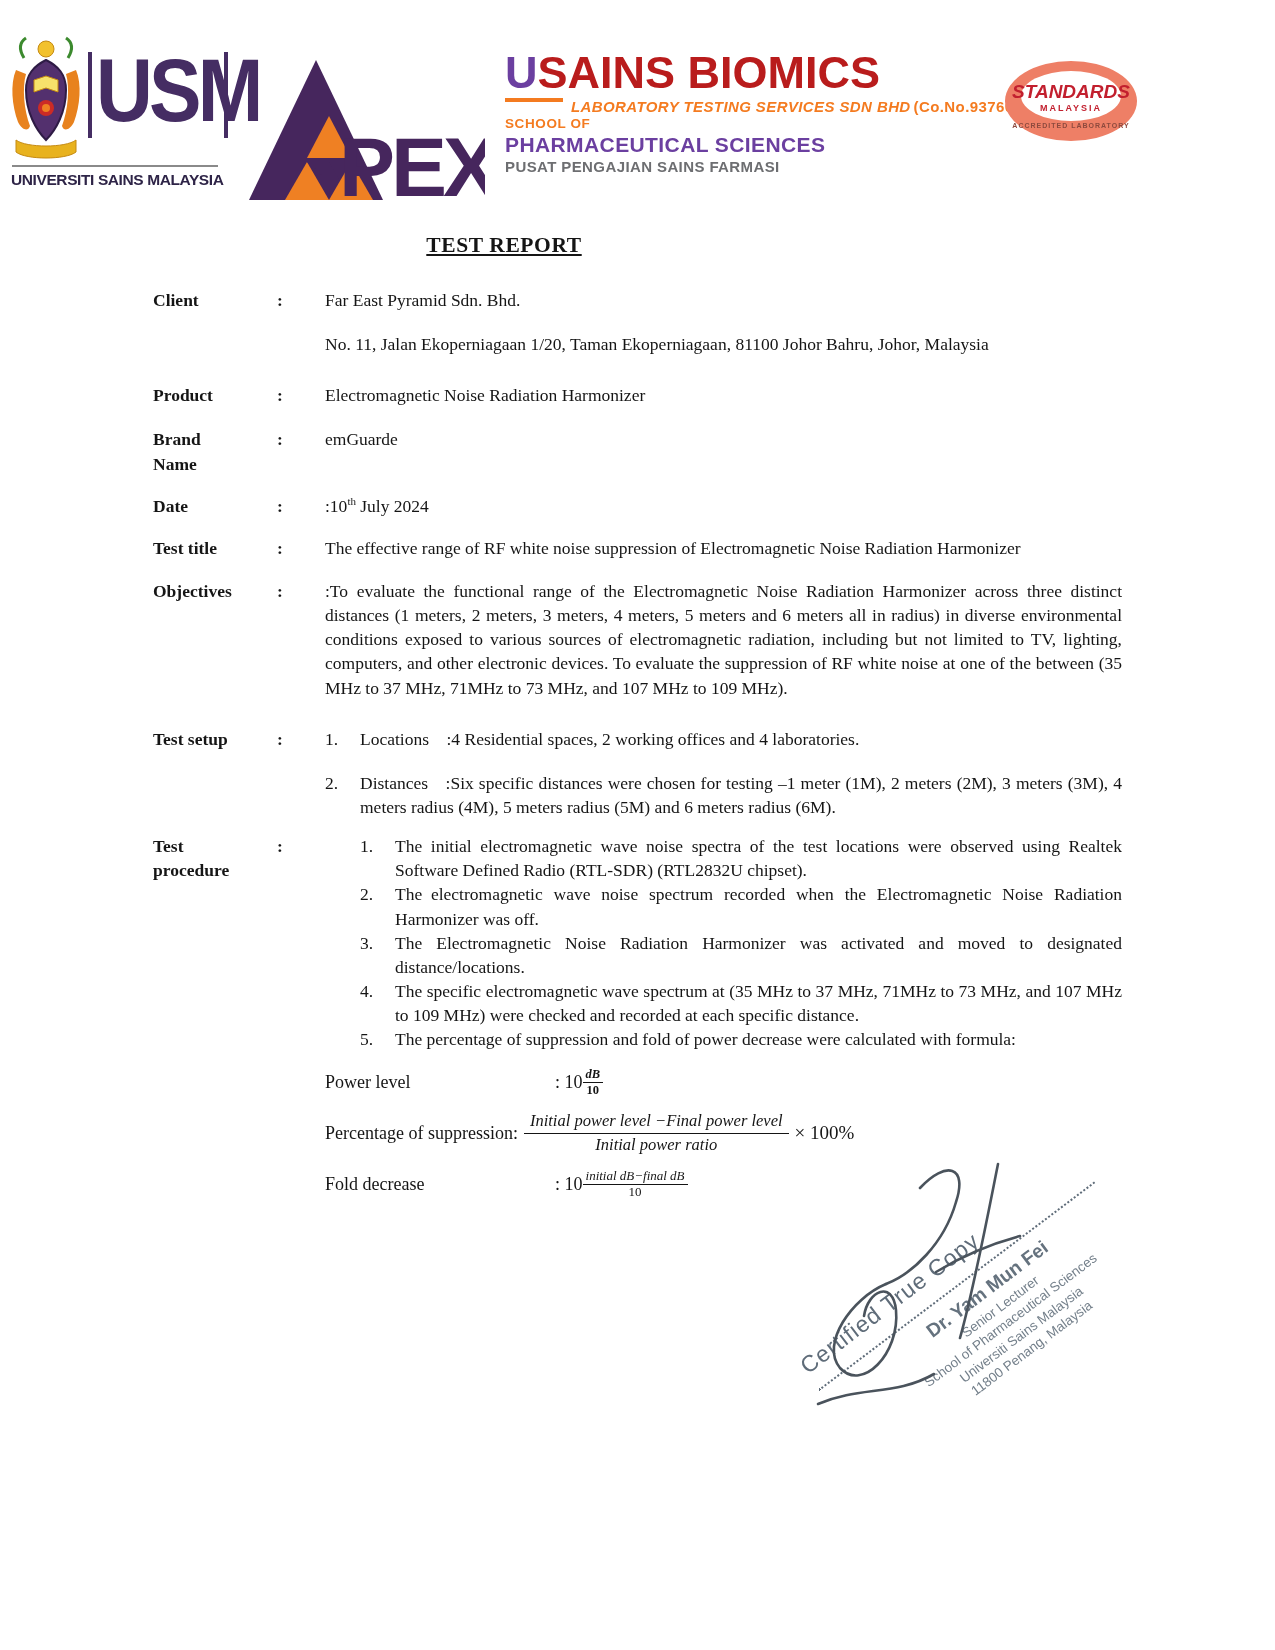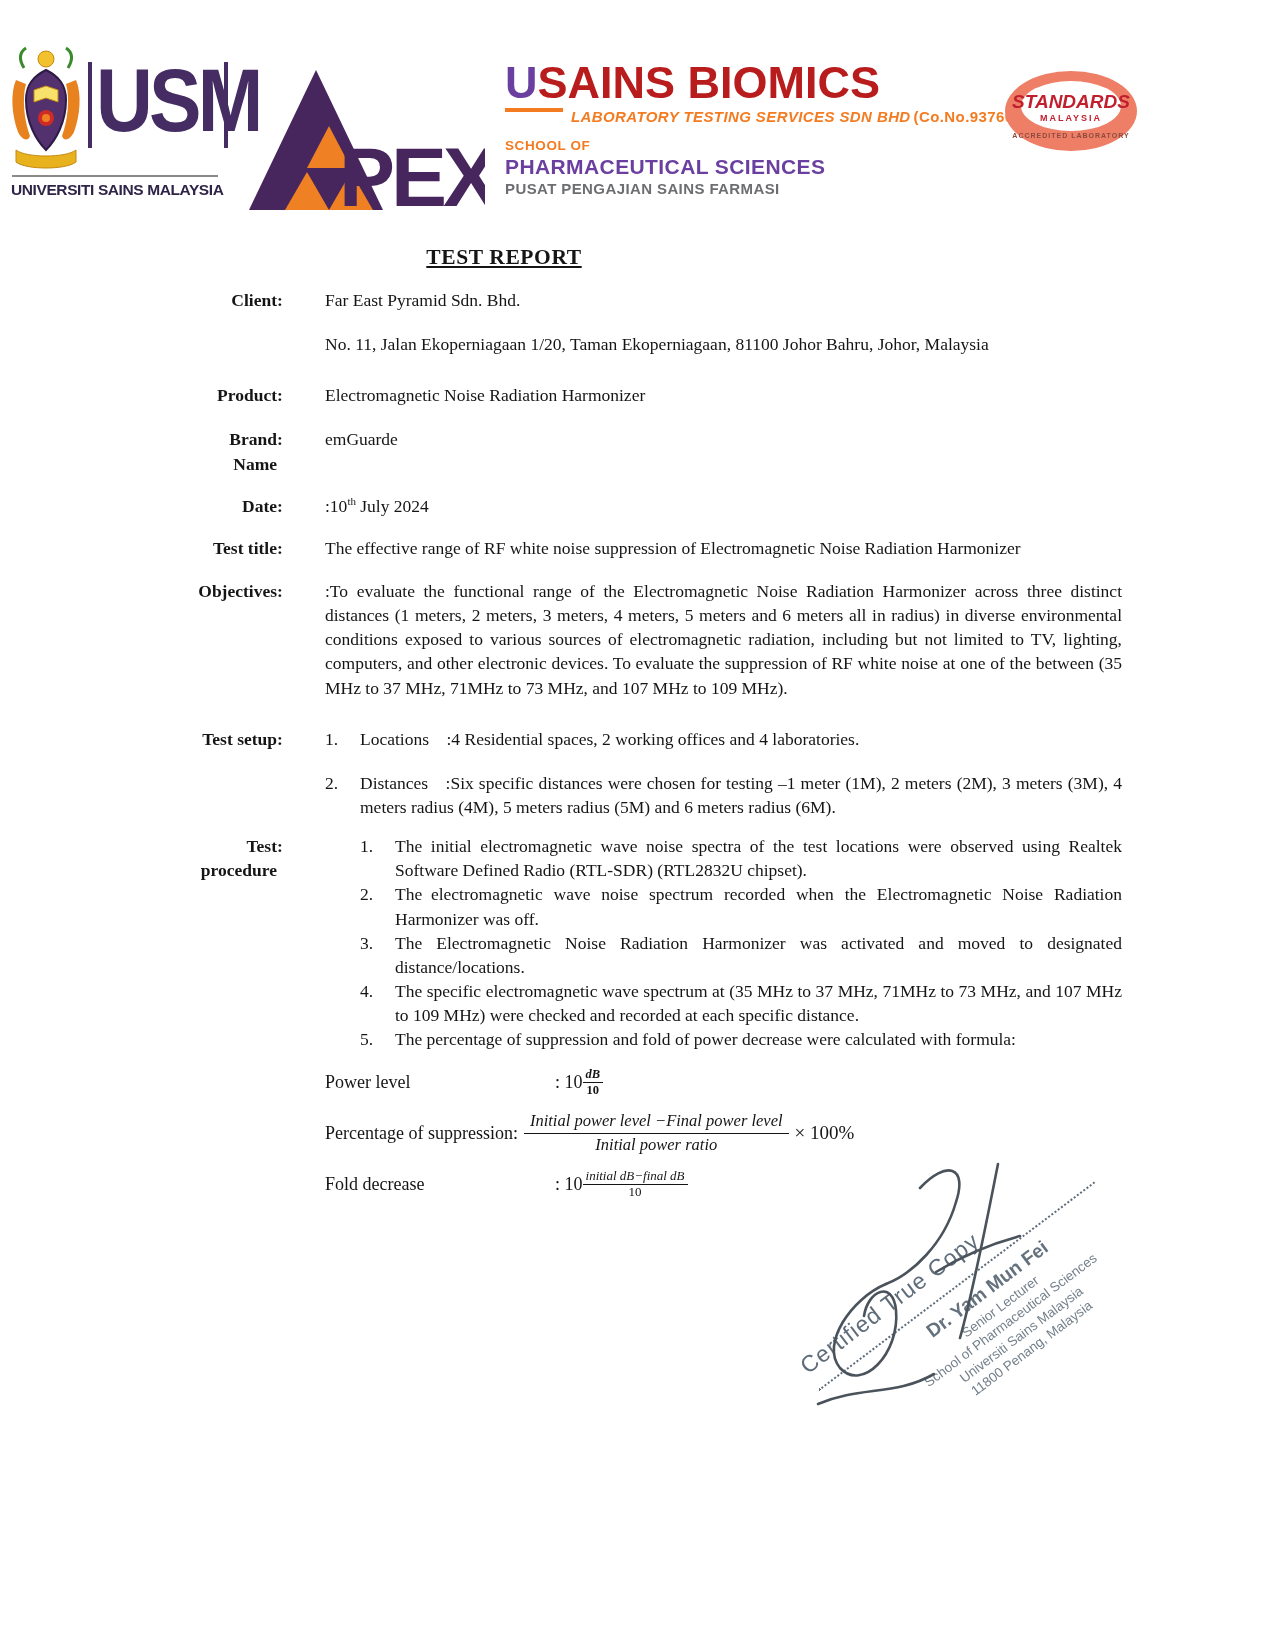--- a/index.html
+++ b/index.html
@@ -1,48 +1,48 @@
 <!DOCTYPE html>
 <html><head>
 <meta charset="utf-8">
 <style>
   html,body{margin:0;padding:0;background:#ffffff;}
   .page{position:relative;width:1275px;height:1650px;background:#fff;overflow:hidden;
         font-family:"Liberation Serif", serif;color:#151515;}
   
-  .header{position:absolute;left:0;top:10px;width:1275px;height:215px;}
+  .header{position:absolute;left:0;top:0;width:1275px;height:215px;}
   .crest{position:absolute;left:10px;top:36px;}
   .usm-word{position:absolute;left:96px;top:46px;font-family:"Liberation Sans",sans-serif;
             font-weight:bold;font-size:82px;line-height:1;color:#452d63;letter-spacing:-4px;
             transform:scale(.96,1.08);transform-origin:left top;}
   .usm-bar{position:absolute;top:6px;width:4px;height:86px;background:#452d63;}
   .usm-rule{position:absolute;left:12px;top:165px;width:206px;border-top:2px solid #8a8a8a;}
   .usm-caption{position:absolute;left:11px;top:171px;width:210px;font-family:"Liberation Sans",sans-serif;
                font-weight:bold;font-size:15.5px;letter-spacing:-.4px;color:#2e2447;white-space:nowrap;}
   .apex{position:absolute;left:243px;top:56px;}
   .usains{position:absolute;left:505px;top:50px;font-family:"Liberation Sans",sans-serif;}
   .usains-name{font-weight:bold;font-size:45px;line-height:1;letter-spacing:0px;white-space:nowrap;}
   .usains-name .u{color:#6b3fa0;}
   .usains-name .rest{color:#b91c1c;}
   .usains-services{display:flex;margin-top:3px;white-space:nowrap;}
   .usains-underbar{width:58px;height:4px;background:#f47b20;margin-right:8px;}
   .services-txt{font-size:15px;font-weight:bold;font-style:italic;color:#f47b20;letter-spacing:.4px;}
   .co-no{font-size:15px;font-style:normal;vertical-align:2px;margin-left:3px;color:#f47b20;}
-  .school{margin-top:13px;line-height:1.22;}
+  .school{margin-top:1px;line-height:1.22;}
   .school-of{color:#f47b20;font-weight:bold;font-size:13.5px;letter-spacing:.6px;}
   .school-name{color:#6b3fa0;font-weight:bold;font-size:21px;letter-spacing:.4px;}
   .school-my{color:#6d6e71;font-weight:bold;font-size:15px;letter-spacing:.4px;}
   .badge{position:absolute;left:1000px;top:58px;}
   
-  .title{position:absolute;left:0;top:233px;width:1008px;text-align:center;margin-top:12px;}
+  .title{position:absolute;left:0;top:233px;width:1008px;text-align:center;}
   .title span{font-weight:bold;font-size:21.5px;letter-spacing:.6px;text-decoration:underline;}
   
   .content{position:absolute;left:153px;top:288px;width:969px;font-size:17.5px;line-height:1.38;}
   .row{display:flex;}
-  .lbl{width:124px;font-weight:bold;flex:none;white-space:pre-line;text-align:right;}
+  .lbl{width:124px;font-weight:bold;flex:none;white-space:pre-line;}
   .cln{width:48px;flex:none;font-weight:bold;}
   .val{flex:1;text-align:justify;}
   .mb20{margin-bottom:20px;} .mb27{margin-bottom:27px;} .mb18{margin-bottom:18px;}
   .mb19{margin-bottom:19px;} .mb15{margin-bottom:15px;}
   .li{display:flex;}
   .li-num{width:35px;flex:none;}
   .li-body{flex:1;text-align:justify;}
   .proc-ind{width:35px;flex:none;}
   
   .formula-row{margin-top:14px;display:flex;align-items:center;font-size:18px;}

